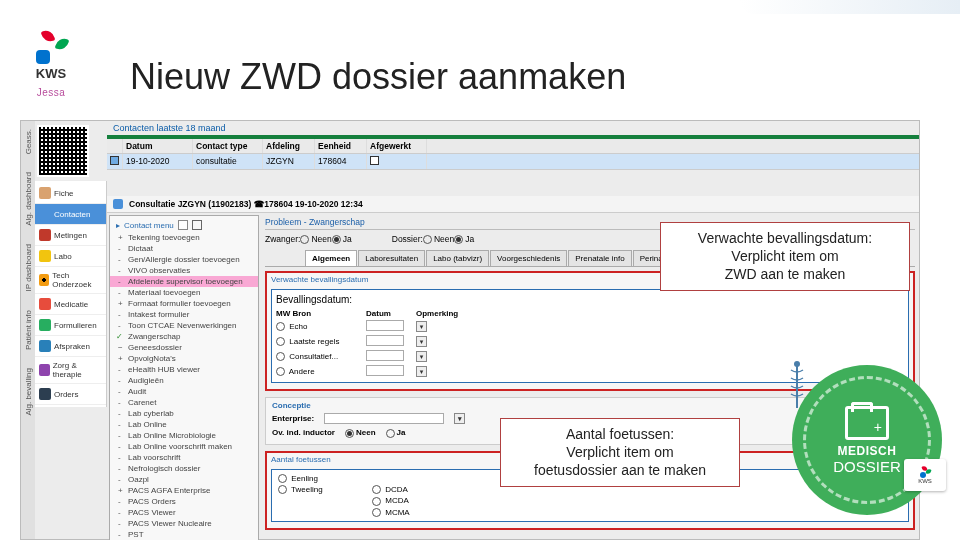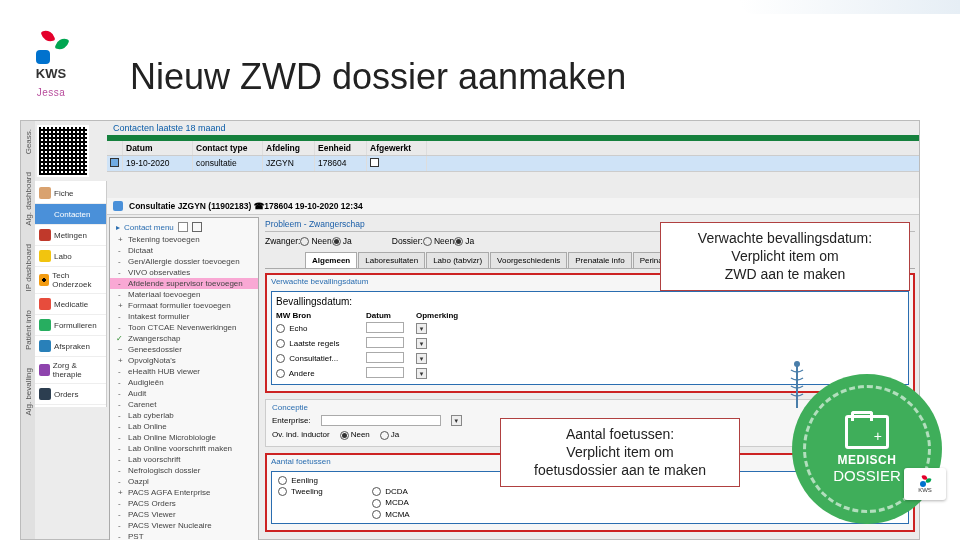--- a/index.html
+++ b/index.html
@@ -94,21 +94,21 @@
   .ico-tech{background:#f39c12 radial-gradient(circle,#000 2px,transparent 2px);}
   .ico-med{background:#e74c3c;}
   .ico-form{background:#27ae60;}
   .ico-afspr{background:#2980b9;}
   .ico-zorg{background:#8e44ad;}
   .ico-ord{background:#2c3e50;}
 
   .main-col { flex:1; display:flex; flex-direction:column; }
   .contacts-bar {
     font-size:9px; color:#0a5ca8; padding:2px 6px;
-    border-bottom:6px solid #15803d;
+    border-bottom:4px solid #15803d;
   }
   .grid-head, .grid-row {
     display:grid;
     grid-template-columns: 16px 70px 70px 52px 52px 60px;
     font-size:8.5px;
     border-bottom:1px solid #ccc;
   }
   .grid-head { background:#eaeaea; font-weight:bold; }
   .grid-head div, .grid-row div { padding:2px 3px; border-right:1px solid #ddd;}
   .grid-row { background:#cfe3f7; }
@@ -156,21 +156,21 @@
     background:#f6f6f6;
   }
   .section-inner { background:#fff; border:1px solid #2a6db0; margin-top:4px; padding:4px;}
   .sec-title{font-size:8px; color:#2a6db0; position:relative; top:-1px;}
   .tbl { display:grid; grid-template-columns: 80px 40px 50px; gap:2px 10px; font-size:8px; align-items:center;}
   .tbl-head{font-weight:bold;}
   .mini-inp{border:1px solid #aaa;background:#fff;height:11px;width:38px;display:inline-block;}
   .dd{border:1px solid #888;background:#eee;width:11px;height:11px;display:inline-flex;align-items:center;justify-content:center;}
   .dd::after{content:"▾";font-size:7px;color:#333;}
 
-  .conc-box{ background:#f6f6f6; border:1px solid #ccc; margin-top:6px; padding:4px 6px; }
+  .conc-box{ background:#f6f6f6; border:1px solid #ccc; margin-top:6px; padding:4px 6px;font-weight:bold; }
   .conc-row{display:flex; align-items:center; gap:10px; font-size:8px; padding:2px 0;}
   .sel-inp{border:1px solid #aaa;background:#fff;height:11px;width:120px;display:inline-block;}
 
   .section-box2 {
     border:2px solid #c22; margin-top:6px; padding:3px 4px 6px 4px;
     background:#f6f6f6;
   }
   .foetus-opts { background:#fff; border:1px solid #2a6db0; padding:4px 6px; margin-top:4px; display:grid; grid-template-columns:80px 60px; gap:2px 14px; font-size:8px; align-items:center;}
 
   .callout {
@@ -181,21 +181,21 @@
     text-align:center;
     font-size:14px;
     color:#222;
     line-height:1.3;
   }
   .callout1 { top:222px; right:50px; width:250px;}
   .callout2 { top:418px; right:220px; width:240px;}
 
   .badge {
     position:absolute;
-    bottom:16px; right:18px;
+    bottom:25px; right:18px;
     width:150px; height:150px;
     border-radius:50%;
     background:#3fae5a;
     display:flex; align-items:center; justify-content:center;
   }
   .badge-inner{
     width:128px;height:128px;border-radius:50%;
     border:3px dashed rgba(255,255,255,0.6);
     display:flex;flex-direction:column;align-items:center;justify-content:center;
     color:#fff; text-align:center;

